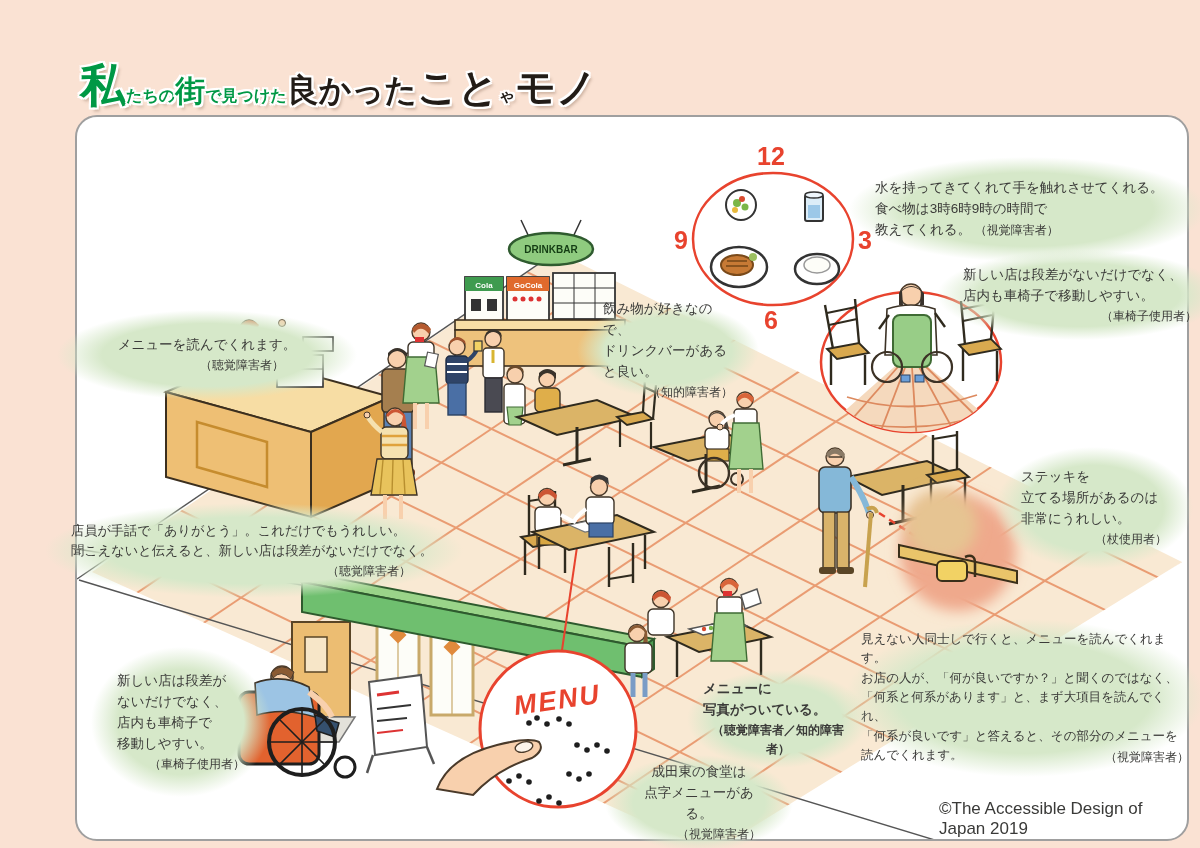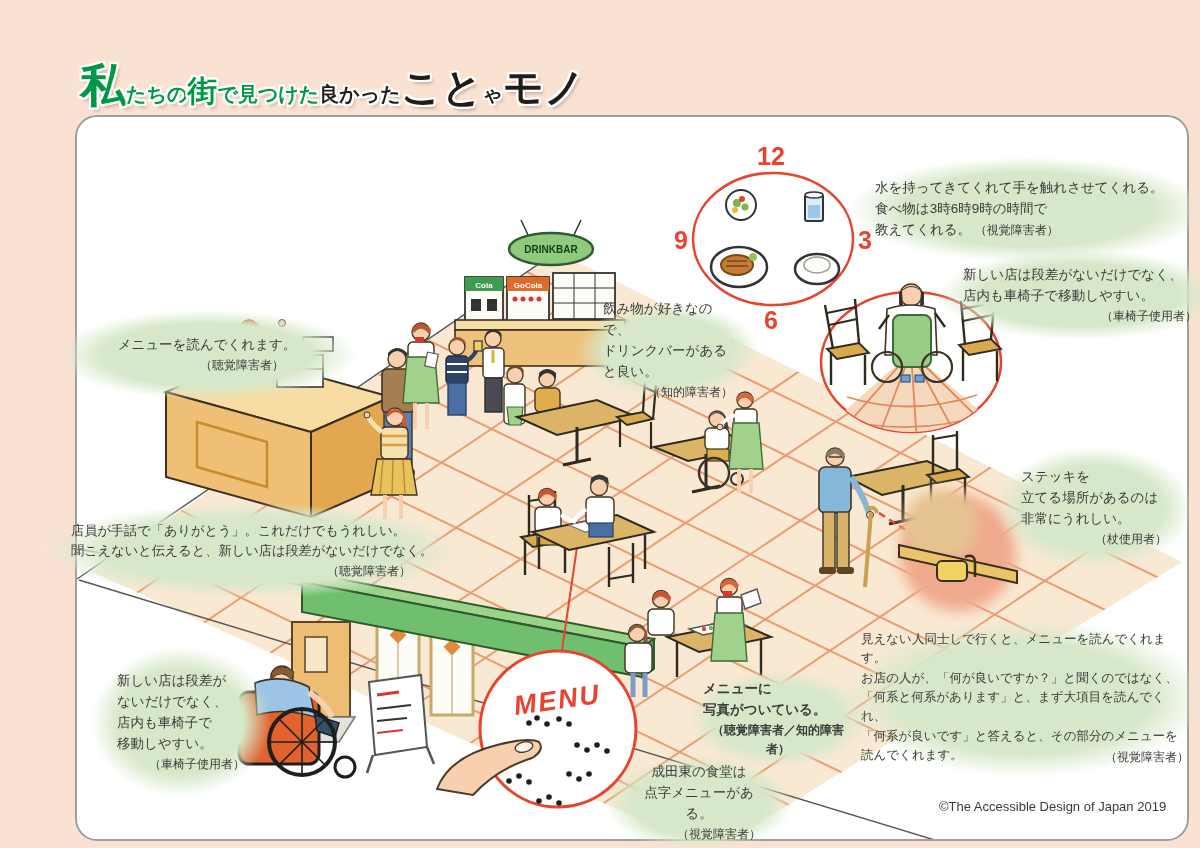--- a/index.html
+++ b/index.html
@@ -10,28 +10,28 @@
     color:#3b3b39;
   }
   
   .header{position:absolute;left:80px;top:62px;display:flex;align-items:baseline;z-index:6;}
   .seg{font-weight:900;line-height:1;
     text-shadow:-2px -2px 0 #fff,2px -2px 0 #fff,-2px 2px 0 #fff,2px 2px 0 #fff,
                  0 -2px 0 #fff,0 2px 0 #fff,-2px 0 0 #fff,2px 0 0 #fff,
                  3px 4px 3px rgba(120,90,70,.35);}
   .seg.g{color:#009845}.seg.k{color:#221c17}
   .sz-46{font-size:46px}.sz-40{font-size:40px}.sz-30{font-size:30px}
-  .sz-28{font-size:20px}.sz-20{font-size:20px}
+  .sz-28{font-size:32px}.sz-20{font-size:16px}
   
   .panel{position:absolute;left:75px;top:115px;width:1110px;height:722px;
     background:#fff;border:2px solid #9f9f9f;border-radius:22px;z-index:1;}
   .panel-title{position:absolute;left:22px;top:24px;font-size:47px;font-weight:800;
     color:#8c8c8c;letter-spacing:1px;z-index:2;white-space:nowrap;}
   .scene{position:absolute;left:0;top:0;z-index:1;}
-  .copyright{position:absolute;left:862px;top:682px;font-size:13px;color:#3a3a38;z-index:4;}
+  .copyright{position:absolute;left:862px;top:682px;font-size:17px;color:#3a3a38;z-index:4;}
   
   .bubble{position:absolute;z-index:5;display:flex;flex-direction:column;justify-content:center;
     background:radial-gradient(ellipse closest-side,#d6e8c9 0%,#d6e8c9 70%,rgba(214,232,201,0) 100%);
     font-size:13.5px;line-height:1.55;text-align:left;padding:0 26px;box-sizing:border-box;}
   .bubble .lines{white-space:pre-line;}
   .bubble .by{font-size:12px;text-align:right;}
   #b1{left:-20px;top:193px;width:300px;height:90px;text-align:center;}
   #b1 .by{text-align:center;padding-left:70px;}
   #b2{left:772px;top:40px;width:358px;height:105px;}
   #b2 .lines,#b2 .by{display:inline;}

